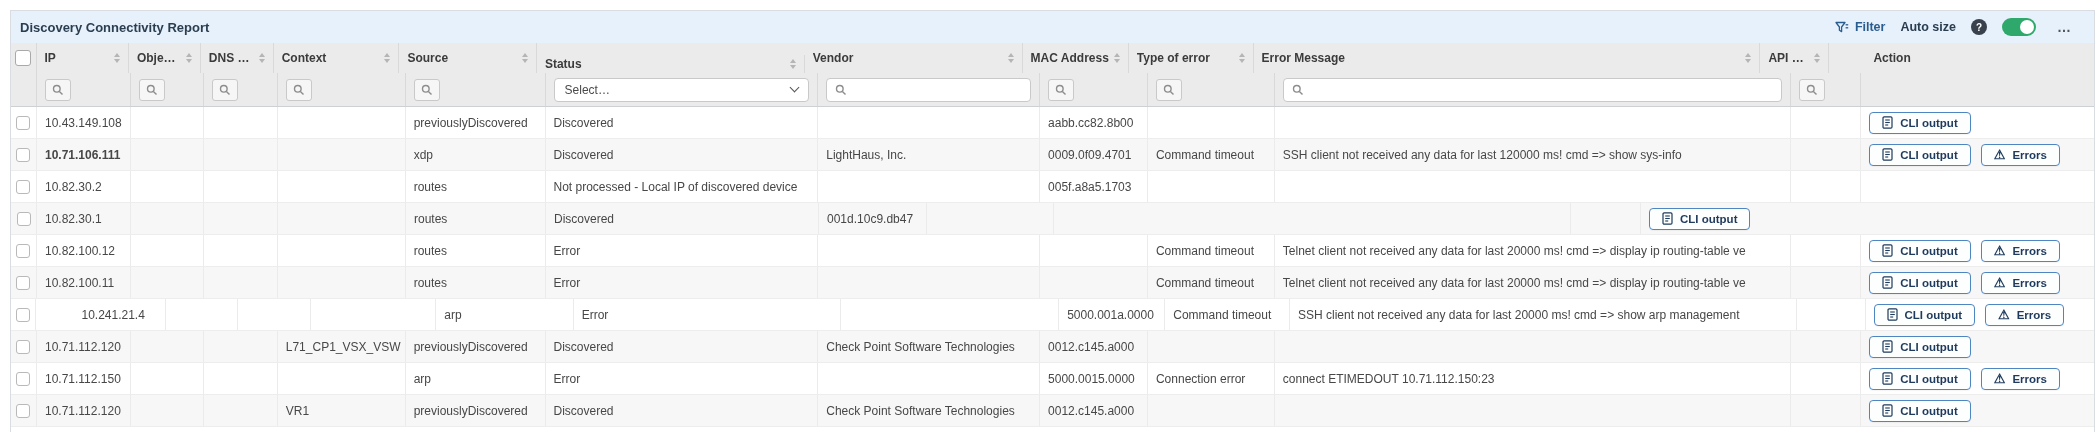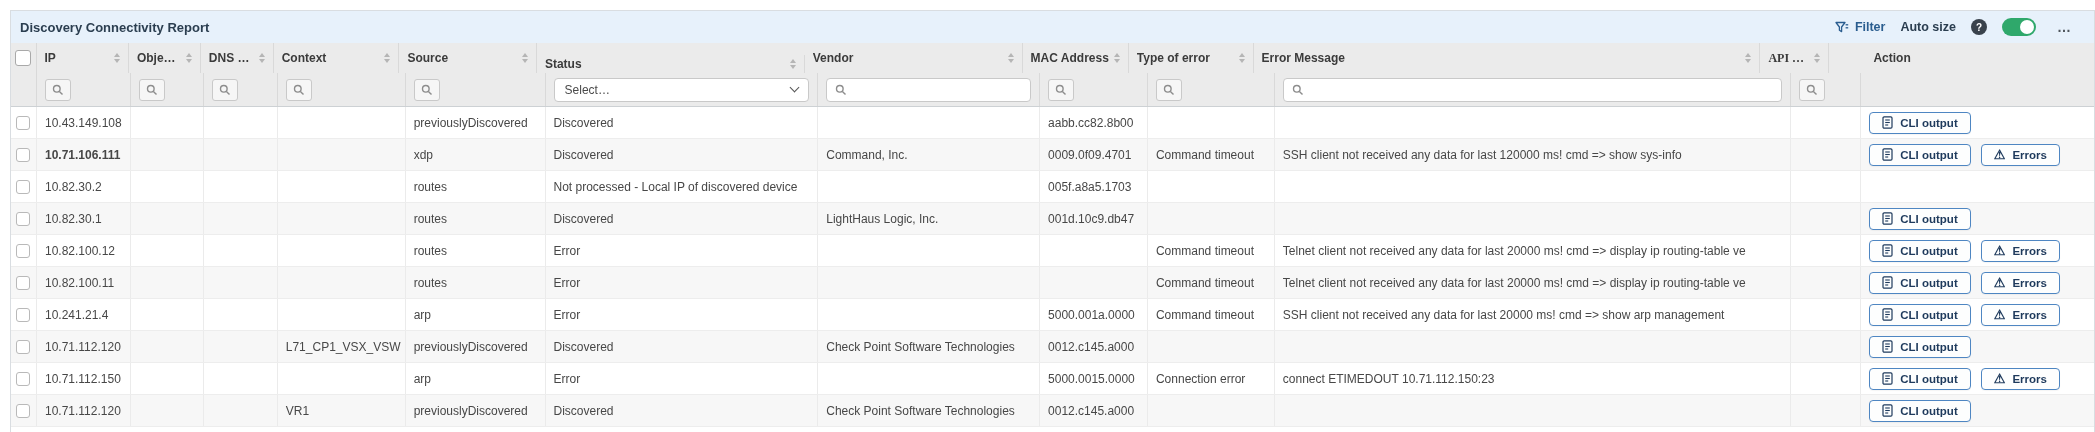--- a/index.html
+++ b/index.html
@@ -159,21 +159,21 @@
             <span class="dn"></span>
           </span>
         </div>
         <div class="hcell" style="width: 517px;">
           <span class="lbl">Error Message</span>
           <span class="sort">
             <span class="up"></span>
             <span class="dn"></span>
           </span>
         </div>
-        <div class="hcell" style="width: 70px; font-family: Liberation Serif, serif;">
+        <div class="hcell" style="width: 70px;">
           <span class="lbl">API …</span>
           <span class="sort">
             <span class="up"></span>
             <span class="dn"></span>
           </span>
         </div>
         <div class="hcell" style="width: 233px;">
           <span class="lbl">Action</span>
         </div>
       </div>
@@ -357,21 +357,21 @@
           <div class="tcell" style="width: 128px;">
             <span></span>
           </div>
           <div class="tcell" style="width: 140px;">
             <span>xdp</span>
           </div>
           <div class="tcell" style="width: 273px;">
             <span>Discovered</span>
           </div>
           <div class="tcell" style="width: 222px;">
-            <span>Command, Inc.</span>
+            <span>LightHaus, Inc.</span>
           </div>
           <div class="tcell" style="width: 108px;">
             <span>0009.0f09.4701</span>
           </div>
           <div class="tcell" style="width: 127px;">
             <span>Command timeout</span>
           </div>
           <div class="tcell" style="width: 517px;">
             <span>SSH client not received any data for last 120000 ms! cmd =&gt; show sys-info</span>
           </div>
@@ -450,23 +450,20 @@
           </div>
           <div class="tcell" style="width: 128px;">
             <span></span>
           </div>
           <div class="tcell" style="width: 140px;">
             <span>routes</span>
           </div>
           <div class="tcell" style="width: 273px;">
             <span>Discovered</span>
           </div>
-          <div class="tcell" style="width: 222px;">
-            <span>LightHaus Logic, Inc.</span>
-          </div>
           <div class="tcell" style="width: 108px;">
             <span>001d.10c9.db47</span>
           </div>
           <div class="tcell" style="width: 127px;">
             <span></span>
           </div>
           <div class="tcell" style="width: 517px;">
             <span></span>
           </div>
           <div class="tcell" style="width: 70px;">
@@ -593,21 +590,21 @@
             <button class="action-btn">
               <span class="warn-glyph">⚠</span>
               <span>Errors</span>
             </button>
           </div>
         </div>
         <div class="trow">
           <div class="tcell cbwrap" style="width: 26px;">
             <span class="cb"></span>
           </div>
-          <div class="tcell" style="width: 94px;">
+          <div class="tcell" style="width: 94px; margin-left: 37px;">
             <span>10.241.21.4</span>
           </div>
           <div class="tcell" style="width: 73px;">
             <span></span>
           </div>
           <div class="tcell" style="width: 74px;">
             <span></span>
           </div>
           <div class="tcell" style="width: 128px;">
             <span></span>

